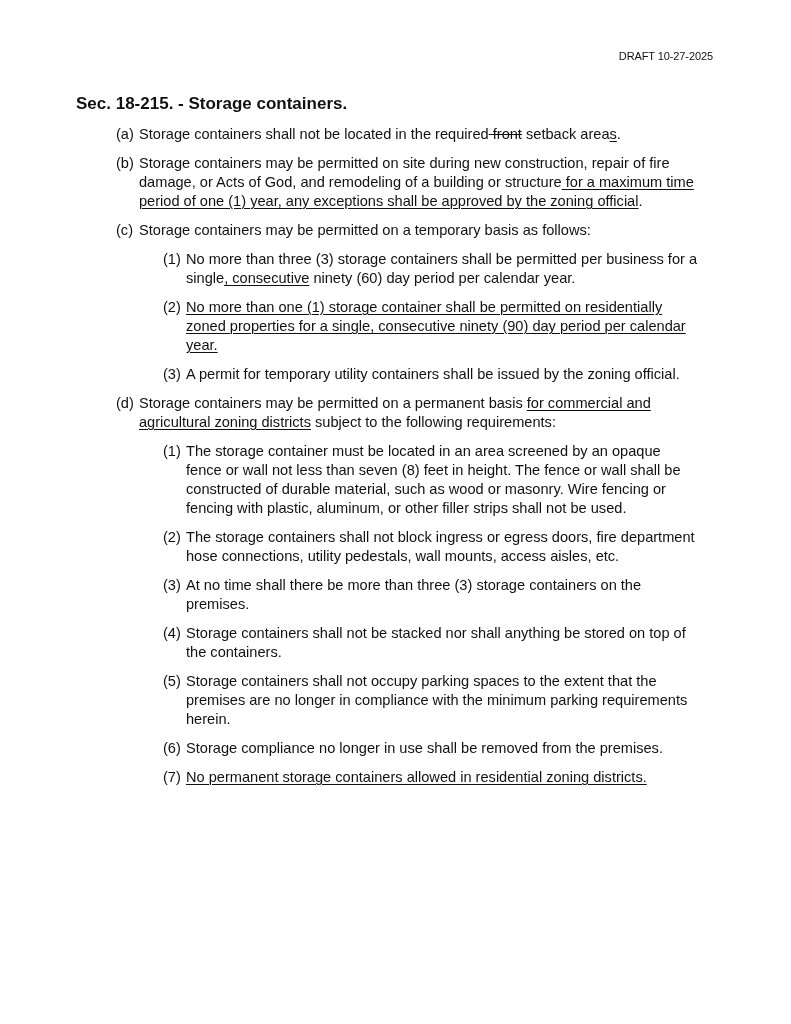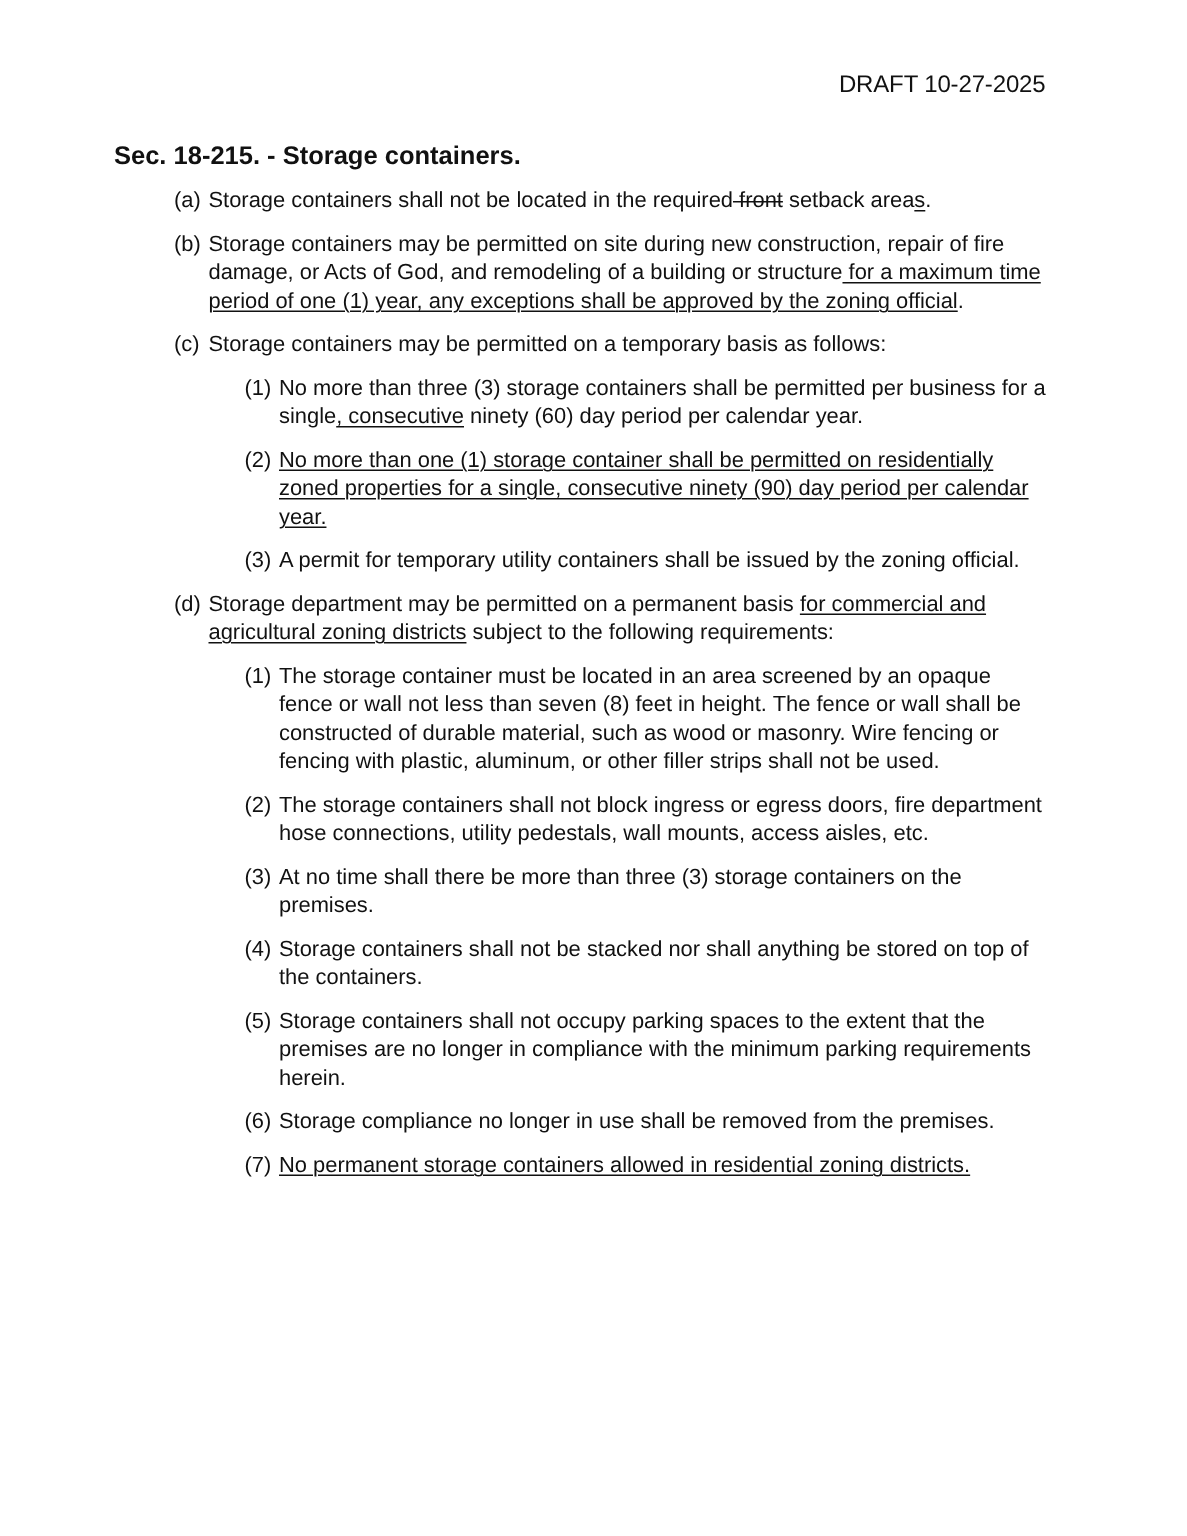--- a/index.html
+++ b/index.html
@@ -13,22 +13,22 @@
       position: relative;
       overflow: hidden;
       font-family: "Liberation Sans", "DejaVu Sans", sans-serif;
       color: #111111;
       font-size: 14.6px;
       line-height: 19px;
     }
     .draft {
       position: absolute;
       top: 47px;
-      right: 94px;
-      font-size: 16px;
+      right: 78px;
+      font-size: 11px;
       letter-spacing: -0.1px;
     }
     .title {
       position: absolute;
       top: 94px;
       left: 76px;
       font-weight: bold;
       font-size: 17px;
     }
     .content {
@@ -105,21 +105,21 @@
         </div>
         <div class="item">
           <span class="label">(3)</span>
           <span class="text"><span>A permit for temporary utility containers shall be issued by the zoning official.</span></span>
         </div>
       </div>
     </div>
     <div class="item has-sub">
       <div class="row">
         <span class="label">(d)</span>
-        <span class="text"><span>Storage department may be permitted on a permanent basis </span><span class="u">for commercial and agricultural zoning districts</span><span> subject to the following requirements:</span></span>
+        <span class="text"><span>Storage containers may be permitted on a permanent basis </span><span class="u">for commercial and agricultural zoning districts</span><span> subject to the following requirements:</span></span>
       </div>
       <div class="sub">
         <div class="item">
           <span class="label">(1)</span>
           <span class="text"><span>The storage container must be located in an area screened by an opaque fence or wall not less than seven (8) feet in height. The fence or wall shall be constructed of durable material, such as wood or masonry. Wire fencing or fencing with plastic, aluminum, or other filler strips shall not be used.</span></span>
         </div>
         <div class="item">
           <span class="label">(2)</span>
           <span class="text"><span>The storage containers shall not block ingress or egress doors, fire department hose connections, utility pedestals, wall mounts, access aisles, etc.</span></span>
         </div>

